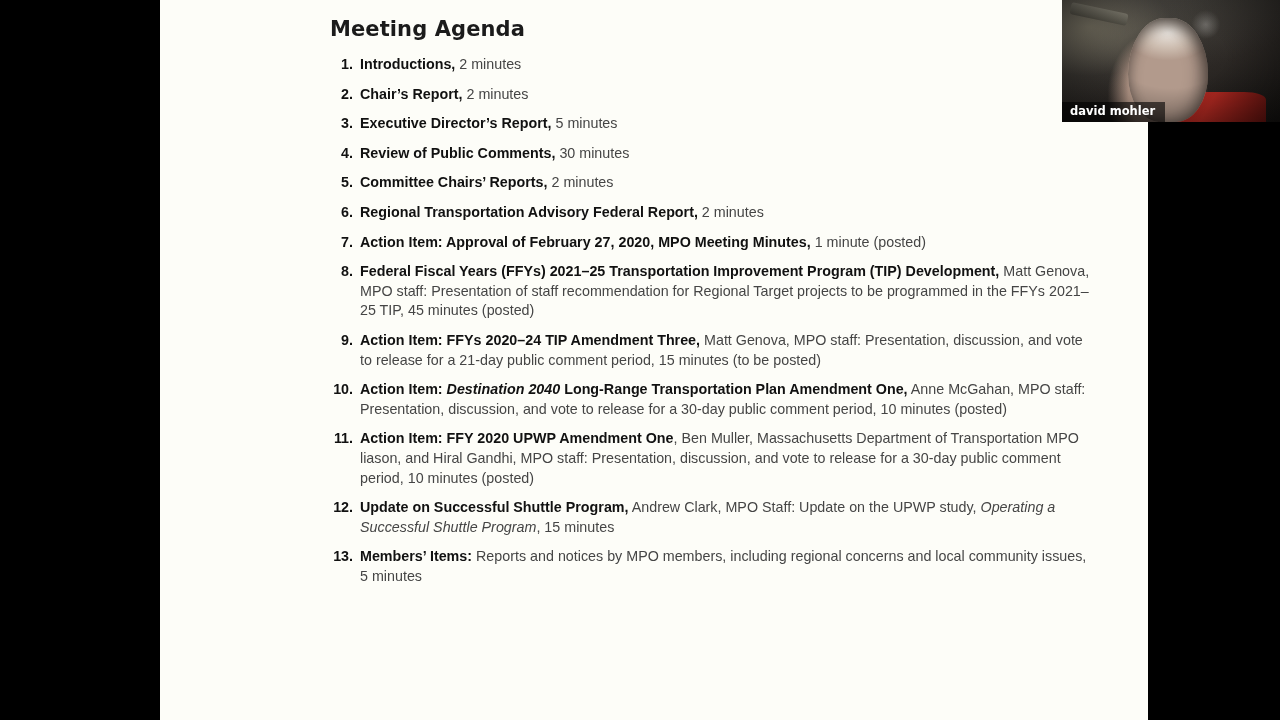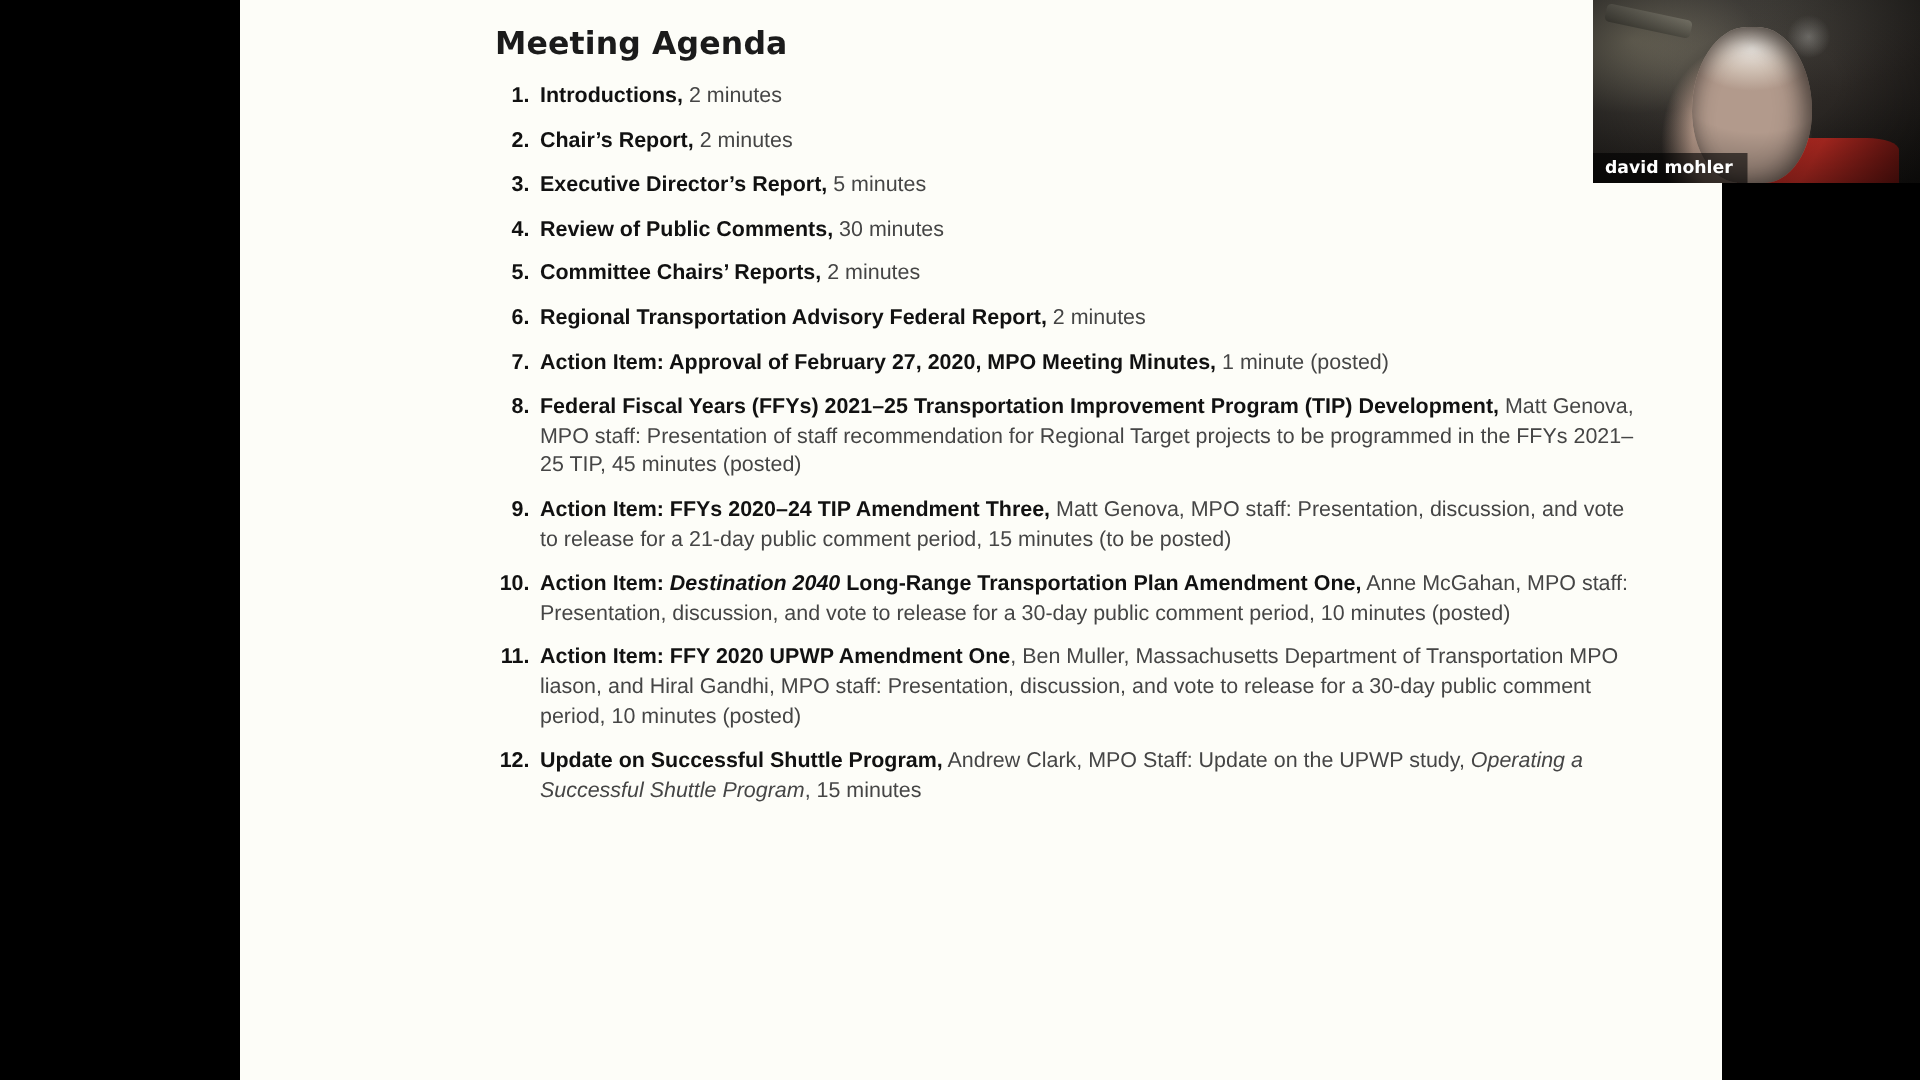--- a/index.html
+++ b/index.html
@@ -223,20 +223,24 @@
             <span class="body"><span class="hd">Action Item: </span><span class="hd it">Destination 2040</span><span class="hd"> Long-Range Transportation Plan Amendment One,</span><span class="dt"> Anne McGahan, MPO staff: Presentation, discussion, and vote to release for a 30-day public comment period, 10 minutes (posted)</span></span>
           </li>
           <li>
             <span class="num">11.</span>
             <span class="body"><span class="hd">Action Item: FFY 2020 UPWP Amendment One</span><span class="dt">, Ben Muller, Massachusetts Department of Transportation MPO liason, and Hiral Gandhi, MPO staff: Presentation, discussion, and vote to release for a 30-day public comment period, 10 minutes (posted)</span></span>
           </li>
           <li>
             <span class="num">12.</span>
             <span class="body"><span class="hd">Update on Successful Shuttle Program,</span><span class="dt"> Andrew Clark, MPO Staff: Update on the UPWP study, </span><span class="dt it">Operating a Successful Shuttle Program</span><span class="dt">, 15 minutes</span></span>
           </li>
+          <li>
+            <span class="num">13.</span>
+            <span class="body"><span class="hd">Members’ Items:</span><span class="dt"> Reports and notices by MPO members, including regional concerns and local community issues, 5 minutes</span></span>
+          </li>
         </ol>
 
     </div>
   </div>
 
   <div id="video-tile">
     <div id="video-bg"></div>
     <div id="video-pipe"></div>
     <div id="video-shirt"></div>
     <div id="video-head"></div>

